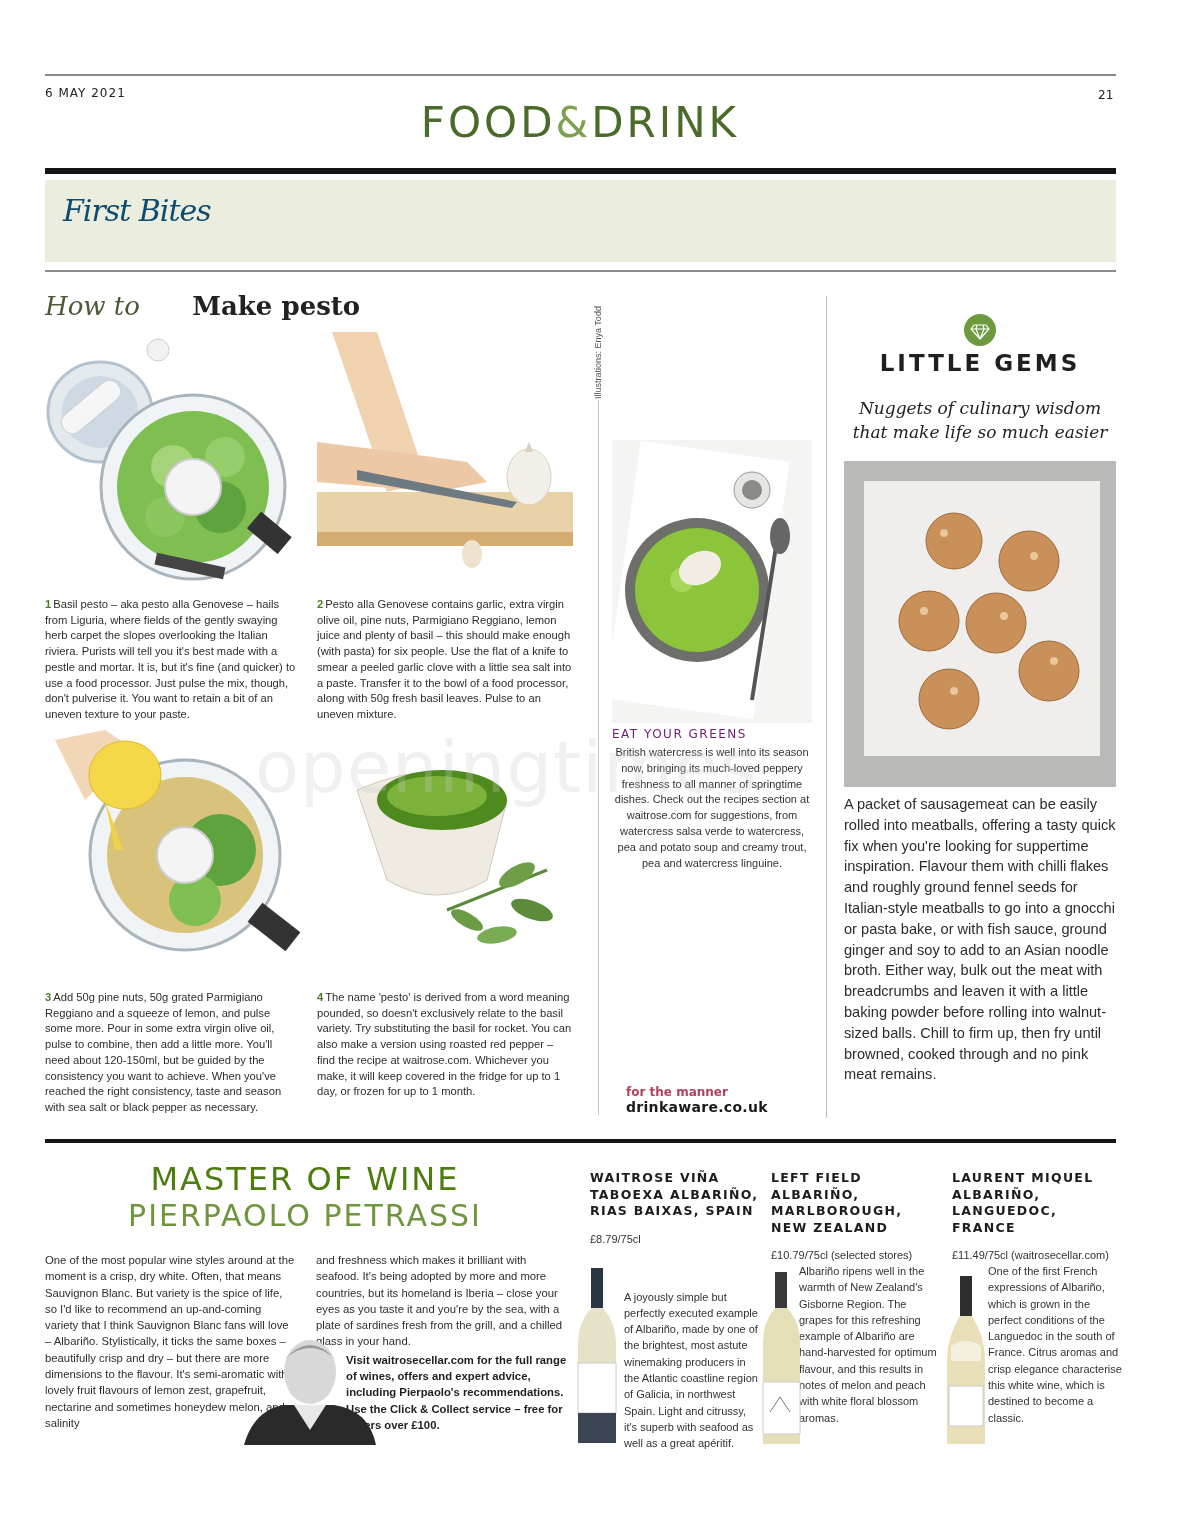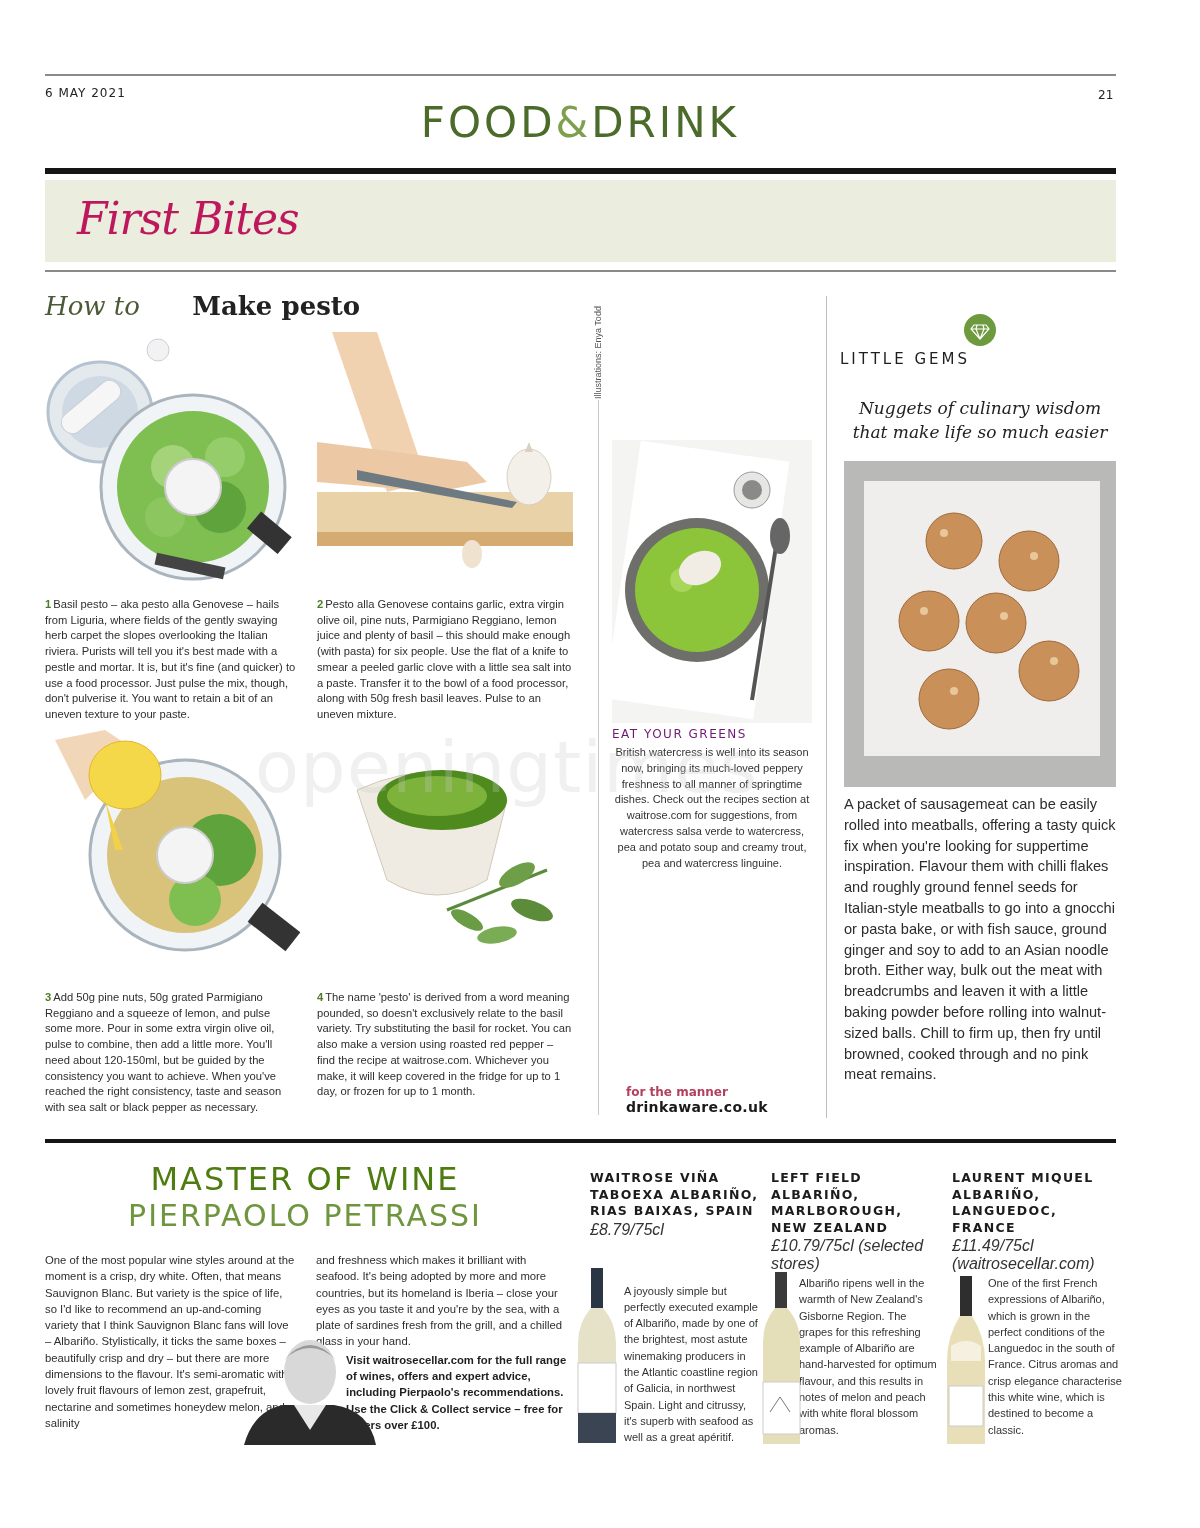--- a/index.html
+++ b/index.html
@@ -8,21 +8,21 @@
   .abs { position: absolute; }
 
   
   .top-rule { left: 45px; top: 74px; width: 1071px; height: 2px; background: #8a8a8a; }
   .date { left: 45px; top: 86px; font-size: 12px; letter-spacing: 1px; color: #222; font-family: "DejaVu Sans", sans-serif; }
   .pagenum { left: 1098px; top: 88px; font-size: 12px; color: #222; font-family: "DejaVu Sans", sans-serif; }
   .masthead { left: 0; width: 1160px; top: 98px; text-align: center; font-size: 42px; letter-spacing: 3px; color: #4a6b2a; font-family: "DejaVu Sans", sans-serif; }
   .masthead .amp { color: #7ea04e; }
   .thick-rule { left: 45px; top: 168px; width: 1071px; height: 6px; background: #151515; }
   .band { left: 45px; top: 180px; width: 1071px; height: 82px; background: #ebeddf; }
-  .band-title { left: 77px; top: 193px; font-family: "DejaVu Serif", serif; font-style: italic; font-size: 44px; color: #be185d; letter-spacing: -1px; }
+  .band-title { left: 63px; top: 193px; font-family: "DejaVu Serif", serif; font-style: italic; font-size: 30px; color: #0c4a6e; letter-spacing: -1px; }
   .band-rule { left: 45px; top: 270px; width: 1071px; height: 2px; background: #8a8a8a; }
 
   
   .howto { left: 45px; top: 291px; font-family: "DejaVu Serif", serif; font-size: 26px; color: #222; }
   .howto em { color: #4a5a36; font-style: italic; font-weight: normal; text-align: center; }
   .howto b { font-weight: bold; margin-left: 44px; }
   .credit { left: 590px; top: 300px; width: 14px; height: 110px; }
   .credit span { position: absolute; left: -42px; top: 44px; width: 100px; transform: rotate(-90deg); font-size: 9px; color: #555; white-space: nowrap; }
   .vline1 { left: 598px; top: 400px; width: 1px; height: 715px; background: #c8c8c8; }
   .vline2 { left: 826px; top: 296px; width: 1px; height: 822px; background: #bdbdbd; }
@@ -43,38 +43,38 @@
 
   
   .greens-photo { left: 612px; top: 440px; width: 200px; height: 283px; background: #f4f4f2; overflow: hidden; }
   .greens-title { left: 612px; top: 727px; width: 200px; text-align: left; font-size: 12px; font-weight: normal; letter-spacing: 1.5px; color: #701a75; font-family: "DejaVu Sans", sans-serif; }
   .greens-body { left: 612px; top: 745px; width: 200px; text-align: center; font-size: 11px; line-height: 15.8px; color: #333; }
   .facts1 { left: 626px; top: 1085px; font-size: 12px; font-weight: bold; color: #b3405e; font-family: "DejaVu Sans", sans-serif; }
   .facts2 { left: 626px; top: 1099px; font-size: 14px; font-weight: bold; color: #1a1a1a; font-family: "DejaVu Sans", sans-serif; letter-spacing: 0.3px; }
 
   
   .gem-icon { left: 964px; top: 314px; width: 32px; height: 32px; border-radius: 50%; background: #6e9a3e; }
-  .gems-title { left: 840px; width: 280px; top: 350px; text-align: left; font-size: 15px; font-weight: normal; letter-spacing: 3px; color: #1f1f1f; font-family: "DejaVu Sans", sans-serif; }
+  .gems-title { left: 840px; width: 280px; top: 350px; text-align: center; font-size: 23px; font-weight: bold; letter-spacing: 3px; color: #1f1f1f; font-family: "DejaVu Sans", sans-serif; }
   .gems-sub { left: 840px; width: 280px; top: 396px; text-align: center; font-family: "DejaVu Serif", serif; font-style: italic; font-size: 17px; line-height: 24px; color: #222; }
   .gems-photo { left: 844px; top: 461px; width: 272px; height: 326px; background: #b9bab8; overflow: hidden; }
   .gems-body { left: 844px; top: 794px; width: 274px; font-size: 14.6px; line-height: 20.8px; color: #2c2c2c; }
 
   
   .wine-rule { left: 45px; top: 1139px; width: 1071px; height: 4px; background: #151515; }
   .mow1 { left: 45px; width: 520px; top: 1160px; text-align: center; font-size: 32px; letter-spacing: 2px; color: #4d7c0f; font-family: "DejaVu Sans", sans-serif; }
   .mow2 { left: 45px; width: 520px; top: 1198px; text-align: center; font-size: 30px; letter-spacing: 2px; color: #6f953f; font-family: "DejaVu Sans", sans-serif; }
   .wine-col { font-size: 11.3px; line-height: 16.3px; color: #2e2e2e; }
   .wc1 { left: 45px; top: 1252px; width: 250px; }
   .wc2 { left: 316px; top: 1252px; width: 255px; }
   .wc2 b { font-weight: bold; color: #1f1f1f; }
   .portrait { left: 244px; top: 1330px; width: 132px; height: 115px; overflow: hidden; }
 
   .wine { }
   .wine .name { font-size: 12.5px; font-weight: bold; letter-spacing: 1.3px; line-height: 16.5px; color: #1c1c1c; font-family: "DejaVu Sans", sans-serif; }
-  .wine .price { font-size: 16px; color: #333; margin-top: 1px; font-style: italic; }
+  .wine .price { font-size: 11px; color: #333; margin-top: 13px; }
   .wine .desc { font-size: 11px; line-height: 16.3px; color: #333; margin-top: 2px; }
   .w1 { left: 590px; top: 1170px; width: 170px; }
   .w2 { left: 771px; top: 1170px; width: 172px; }
   .w3 { left: 952px; top: 1170px; width: 170px; }
   .bottle { width: 42px; }
   .b1 { left: 576px; top: 1268px; height: 180px; }
   .b2 { left: 760px; top: 1272px; height: 176px; }
   .b3 { left: 945px; top: 1276px; height: 172px; }
 
   .watermark { left: 255px; top: 725px; font-size: 72px; color: rgba(200,200,200,0.28); font-family: "DejaVu Sans", sans-serif; letter-spacing: 1px; pointer-events: none; }

